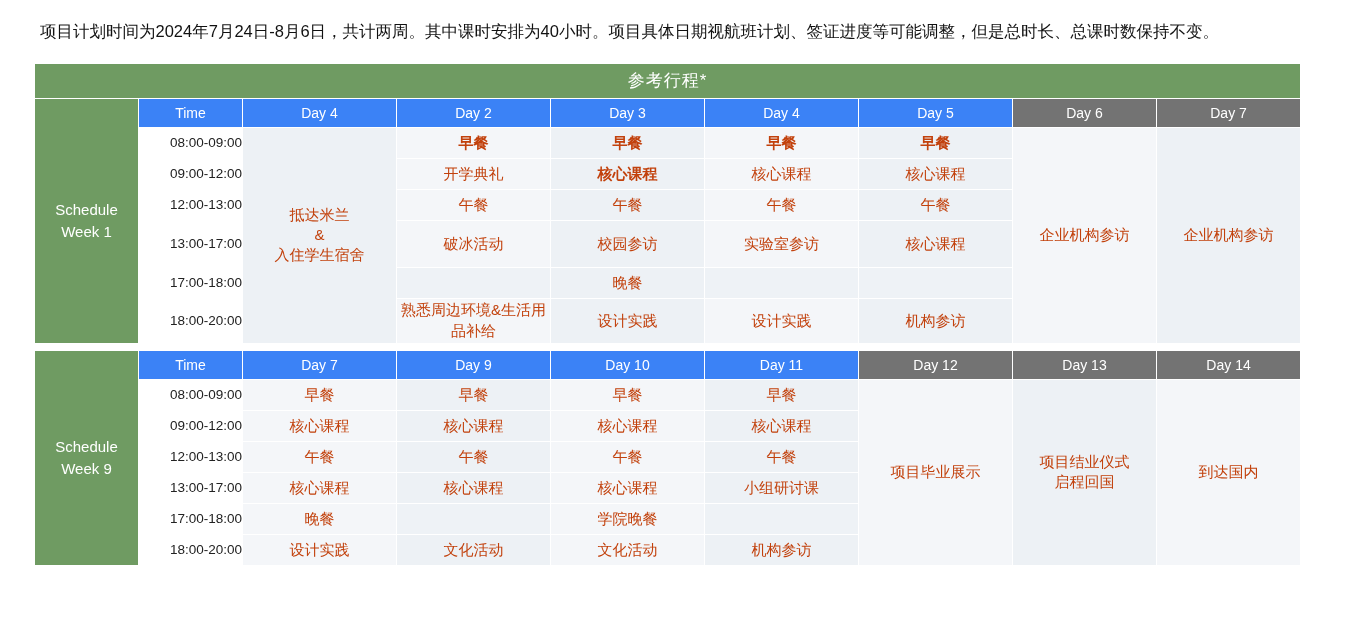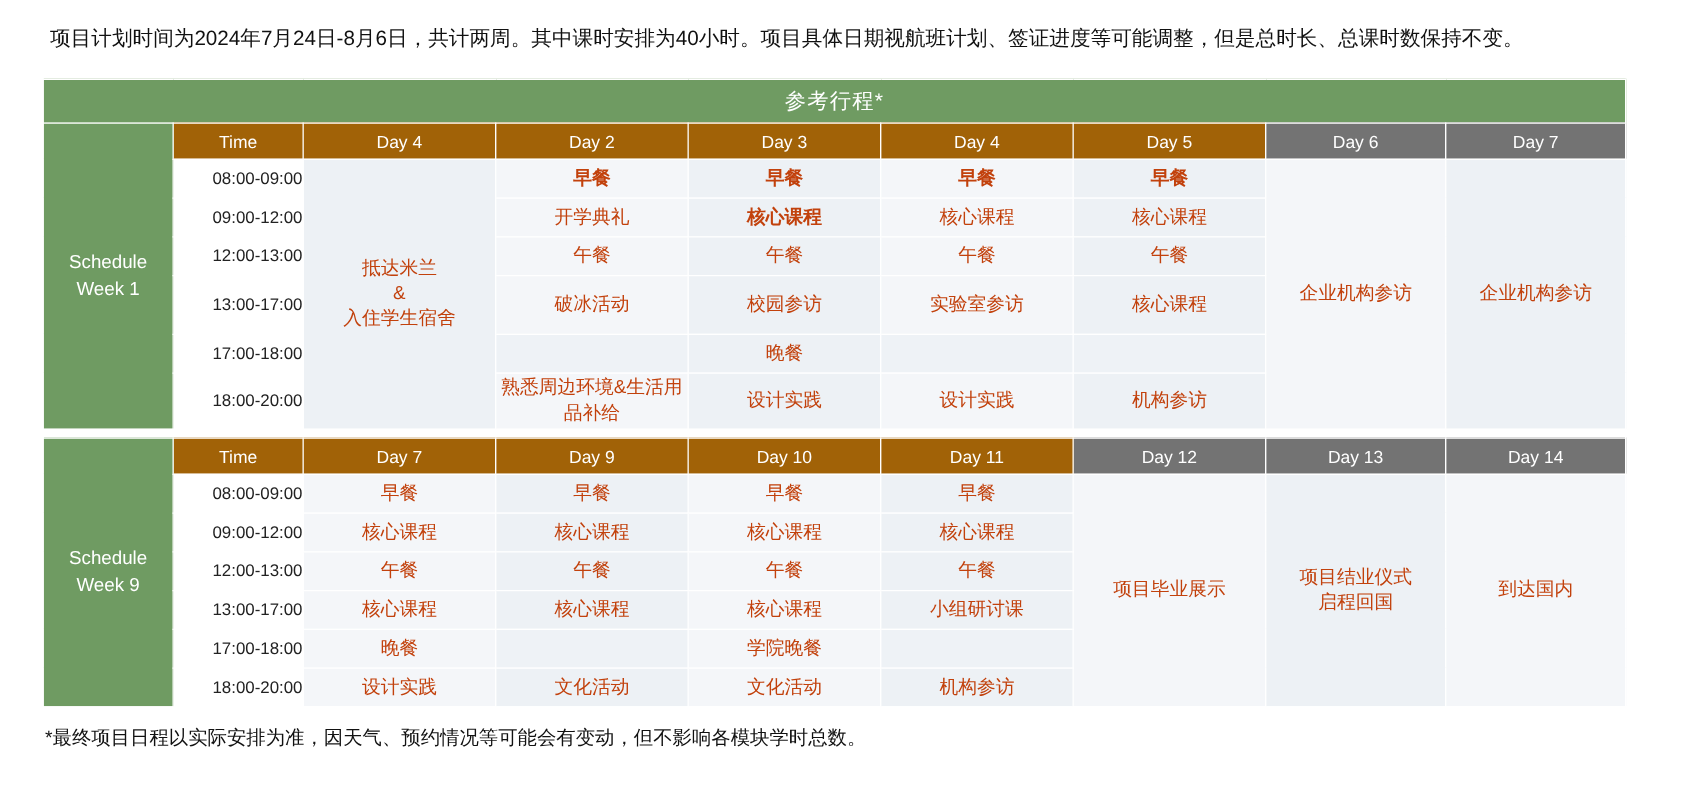--- a/index.html
+++ b/index.html
@@ -51,21 +51,21 @@
   }
   .weeklabel {
     background: #6f9b62;
     color: #ffffff;
     text-align: center;
     font-size: 15px;
     line-height: 1.45;
     vertical-align: middle;
   }
   .dayhead {
-    background: #a16207;
+    background: #3b82f6;
     color: #ffffff;
     text-align: center;
     font-size: 14px;
     height: 28px;
     vertical-align: middle;
   }
   .dayhead.light {
     background: #737373;
   }
   .timecell {
@@ -264,14 +264,13 @@
       <td class="timecell">18:00-20:00</td>
       <td class="cell shade-b">设计实践</td>
       <td class="cell shade-a">文化活动</td>
       <td class="cell shade-b">文化活动</td>
       <td class="cell shade-a">机构参访</td>
     </tr>
 
   </tbody>
     </table>
 
-  <p class="footnote">*最终项目日程以实际安排为准，因天气、预约情况等可能会有变动，但不影响各模块学时总数。</p>
 </div>
 
 </body></html>

